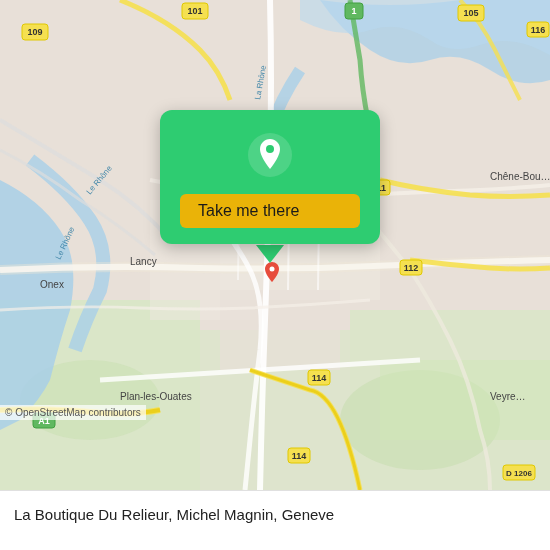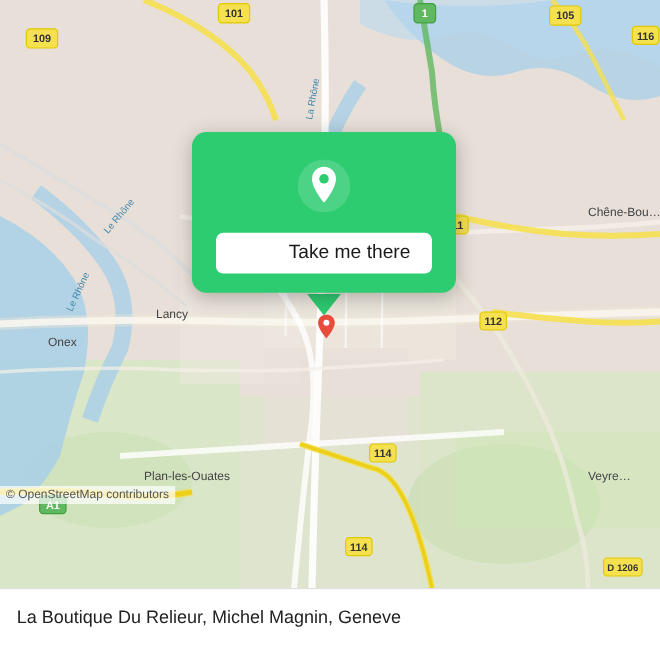--- a/index.html
+++ b/index.html
@@ -52,30 +52,30 @@
       align-items: center;
       justify-content: center;
     }
 
     #popup-card .location-icon svg {
       width: 44px;
       height: 44px;
     }
 
     #take-me-there-btn {
-      background: #ffffff;
+      background: #eab308;
       color: #1a1a1a;
       border: none;
       border-radius: 6px;
       padding: 8px 18px;
       font-size: 16px;
       font-weight: 500;
       cursor: pointer;
       width: 100%;
-      text-align: right;
+      text-align: left;
       margin-top: 2px;
     }
 
     
     #popup-arrow {
       position: absolute;
       top: 110px;
       left: 160px;
       width: 220px;
       height: 18px;

